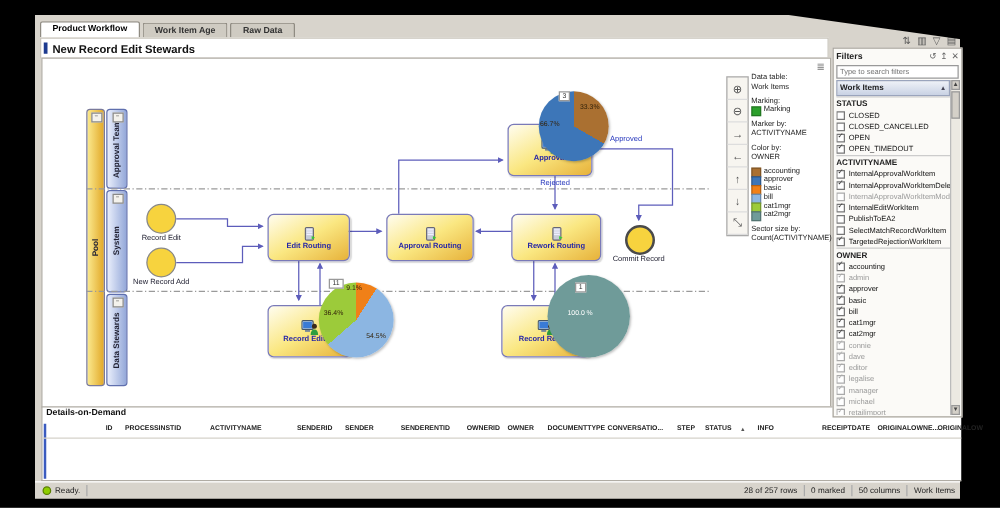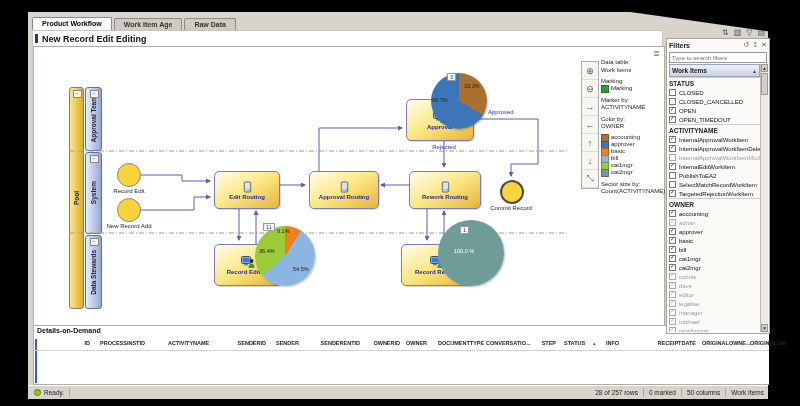--- a/index.html
+++ b/index.html
@@ -115,21 +115,21 @@
 
   <div class="appicons">
     <span>⇅</span>
     <span>▥</span>
     <span>▽</span>
     <span>▤</span>
   </div>
 
   <div class="titlebar">
     <div class="accent"></div>
-    <div class="t">New Record Edit Editing</div>
+    <div class="t">New Record Edit Stewards</div>
   </div>
 
   <div id="diagram">
     <span class="propicon">≣</span>
 
     <div class="vbar pool" style="left:35px;top:40px;width:13px;height:220px;">
       <div class="collapse">−</div>
       <span class="vtext">Pool</span>
     </div>
     <div class="vbar lane" style="left:51px;top:40px;width:15px;height:62px;">

